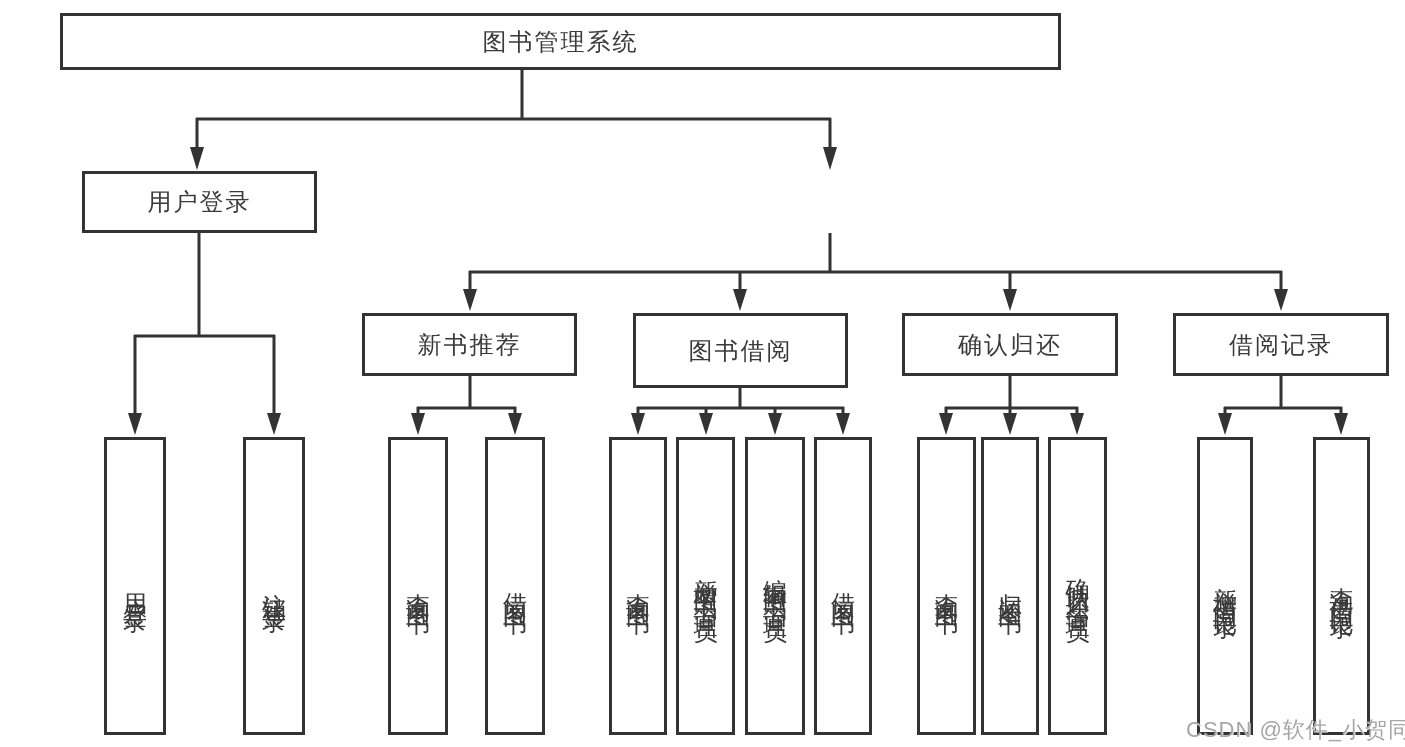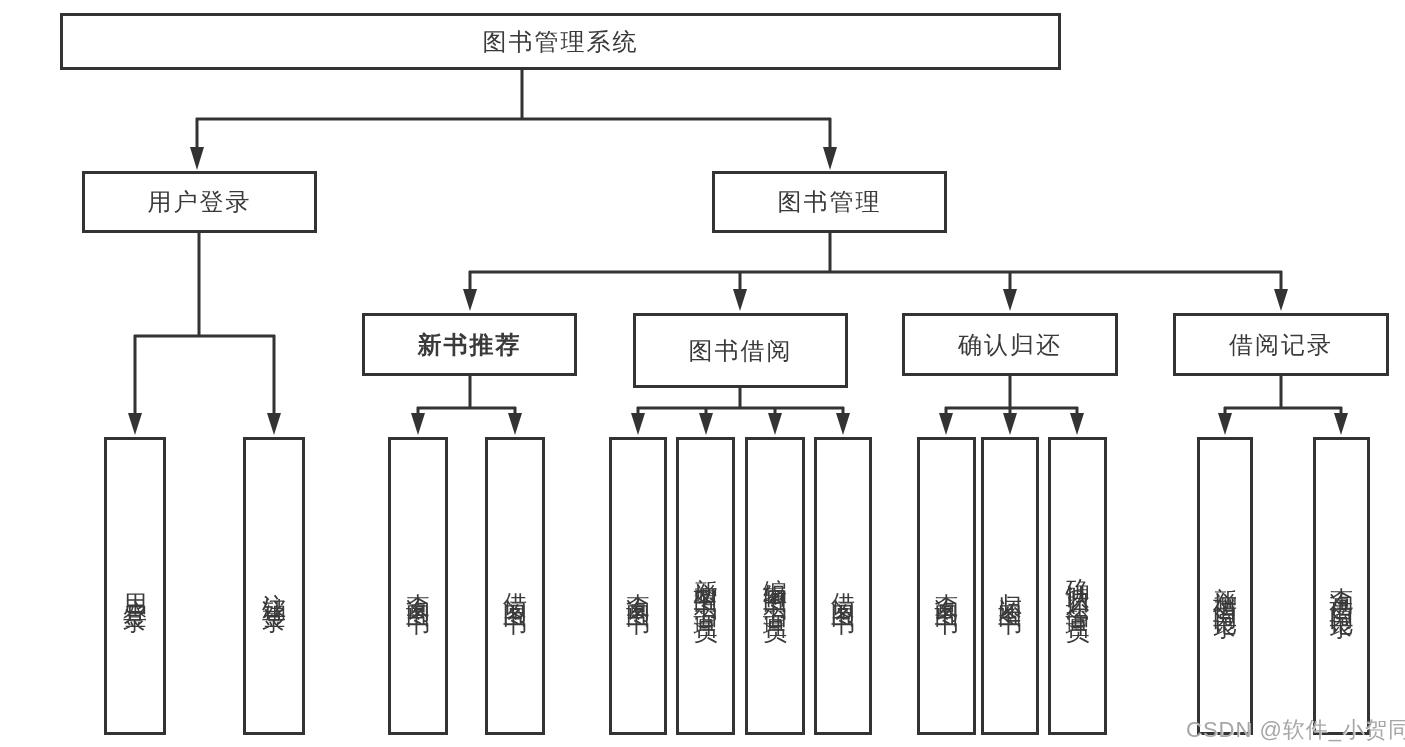--- a/index.html
+++ b/index.html
@@ -62,23 +62,22 @@
              M128 413h14l-7 22z M267 413h14l-7 22z
              M411 413h14l-7 22z M508 413h14l-7 22z
              M631 413h14l-7 22z M699 413h14l-7 22z M768 413h14l-7 22z M836 413h14l-7 22z
              M939 413h14l-7 22z M1003 413h14l-7 22z M1070 413h14l-7 22z
              M1218 413h14l-7 22z M1334 413h14l-7 22z" fill="#333333" stroke="none"></path>
   </svg>
 
   <div class="node" style="left:22px;top:13px;width:1001px;height:57px;margin-left:38px;">图书管理系统</div>
 
   <div class="node" style="left:82px;top:171px;width:235px;height:62px;">用户登录</div>
-  <div class="node" style="left:712px;top:171px;width:235px;height:62px;">图书管理</div>
 
-  <div class="node" style="left:362px;top:313px;width:215px;height:63px;font-weight:bold;">新书推荐</div>
+  <div class="node" style="left:362px;top:313px;width:215px;height:63px;">新书推荐</div>
   <div class="node" style="left:633px;top:313px;width:215px;height:75px;">图书借阅</div>
   <div class="node" style="left:902px;top:313px;width:216px;height:63px;">确认归还</div>
   <div class="node" style="left:1173px;top:313px;width:216px;height:63px;">借阅记录</div>
 
   <div class="node vnode" style="left:104px;top:437px;width:62px;height:298px;">用户登录</div>
   <div class="node vnode" style="left:243px;top:437px;width:62px;height:298px;">注销登录</div>
 
   <div class="node vnode" style="left:388px;top:437px;width:60px;height:298px;">查询图书</div>
   <div class="node vnode" style="left:485px;top:437px;width:60px;height:298px;">借阅图书</div>
 

